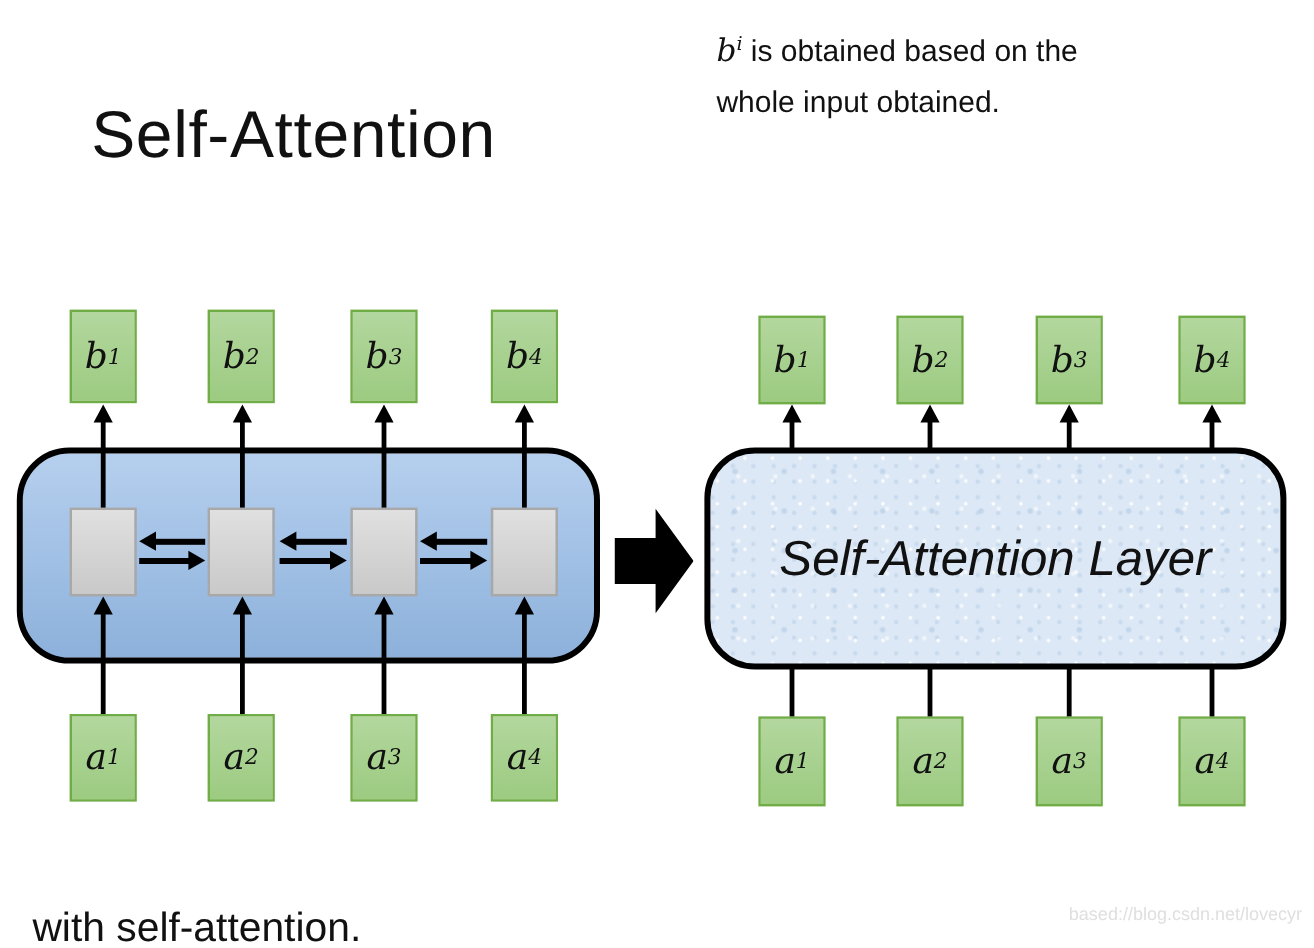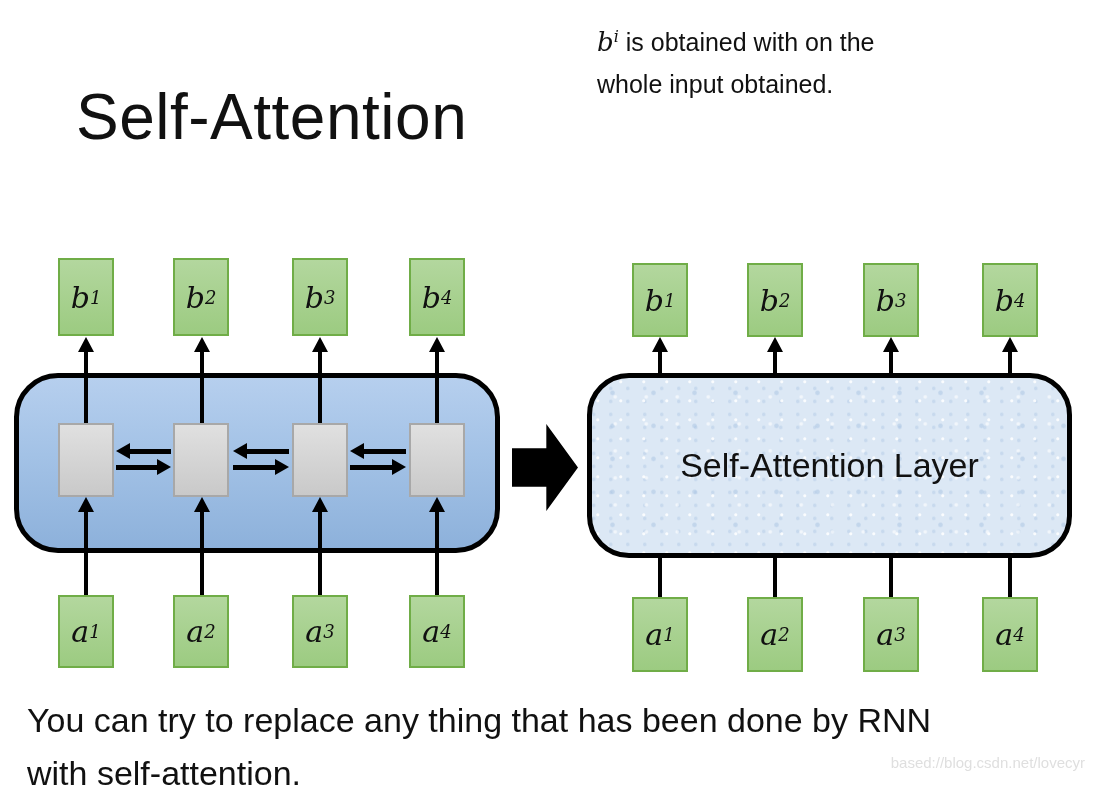--- a/index.html
+++ b/index.html
@@ -2,21 +2,21 @@
 <html><head>
 <meta charset="utf-8">
 <style>
   html,body{margin:0;padding:0;background:#fff;}
   .slide{
     position:relative;width:1095px;height:790px;background:#ffffff;overflow:hidden;
     font-family:"Liberation Sans",sans-serif;color:#1a1a1a;
   }
   
   .title{
-    position:absolute;left:76px;top:80px;font-size:64px;font-weight:300;
+    position:absolute;left:76px;top:80px;font-size:55px;font-weight:300;
     letter-spacing:.5px;color:#111;
   }
   .notes{position:absolute;left:597px;top:16px;width:478px;font-size:25px;line-height:42px;color:#111;}
   .note{margin:0 0 22px 0;}
   .mi{font-family:"DejaVu Serif",serif;font-style:italic;font-size:26px;}
   .msup{font-family:"DejaVu Serif",serif;font-style:italic;font-size:16px;vertical-align:9px;}
   .bottom-text{position:absolute;left:27px;top:694px;font-size:34px;line-height:53px;color:#111;}
   .watermark{position:absolute;right:10px;top:754px;font-size:15px;color:#dfdfdf;}
   
   .rnn-box{
@@ -29,21 +29,21 @@
     border:5px solid #000;border-radius:42px;
     display:flex;align-items:center;justify-content:center;
     background-color:#dce8f5;
     background-image:
       radial-gradient(circle at 25% 20%, rgba(255,255,255,0.85) 1px, transparent 2px),
       radial-gradient(circle at 75% 70%, rgba(255,255,255,0.6) 1px, transparent 2.5px),
       radial-gradient(circle at 50% 45%, rgba(168,195,226,0.5) 1.5px, transparent 3px),
       radial-gradient(circle at 10% 80%, rgba(168,195,226,0.4) 1px, transparent 2.5px);
     background-size:23px 19px,31px 27px,41px 33px,17px 13px;
   }
-  .sa-label{font-size:34px;color:#111;}
+  .sa-label{font-size:41px;color:#111;font-style:italic;}
   
   .gbox{
     position:absolute;width:56px;box-sizing:border-box;
     border:2px solid #70ad47;
     background:linear-gradient(180deg,#b3d79e,#9ccb81);
     display:flex;align-items:center;justify-content:center;
     font-family:"DejaVu Serif",serif;font-style:italic;font-size:30px;color:#111;
   }
   .gbox .msup{font-size:18px;vertical-align:10px;}
   .graybox{
@@ -64,21 +64,21 @@
   }
 </style>
 </head>
 <body>
 
 <div class="slide">
 
   <div class="title">Self-Attention</div>
 
   <div class="notes">
-    <p class="note"><span class="mi">b</span><sup class="msup">i</sup><span> is obtained with on the</span><br><span>whole input obtained.</span></p>
+    <p class="note"><span class="mi">b</span><sup class="msup">i</sup><span> is obtained based on the</span><br><span>whole input obtained.</span></p>
   </div>
 
   <div class="rnn-box"></div>
 
   <div class="graybox" style="left:58px;"></div>
   <div class="graybox" style="left:173px;"></div>
   <div class="graybox" style="left:292px;"></div>
   <div class="graybox" style="left:409px;"></div>
 
   <div class="gbox" style="left:58px;top:258px;height:78px;">
@@ -196,19 +196,19 @@
   <div class="vline" style="left:889px;top:350px;height:24px;"></div>
   <div class="head-up" style="left:1002px;top:337px;"></div>
   <div class="vline" style="left:1008px;top:350px;height:24px;"></div>
 
   <div class="vline" style="left:658px;top:557px;height:40px;"></div>
   <div class="vline" style="left:773px;top:557px;height:40px;"></div>
   <div class="vline" style="left:889px;top:557px;height:40px;"></div>
   <div class="vline" style="left:1008px;top:557px;height:40px;"></div>
 
   <div class="bottom-text">
-    <span>You can try to replace any thing that has been done by RNN</span><br>
+    <br>
     <span>with self-attention.</span>
   </div>
 
   <div class="watermark">based://blog.csdn.net/lovecyr</div>
 
 </div>
 
 </body></html>

